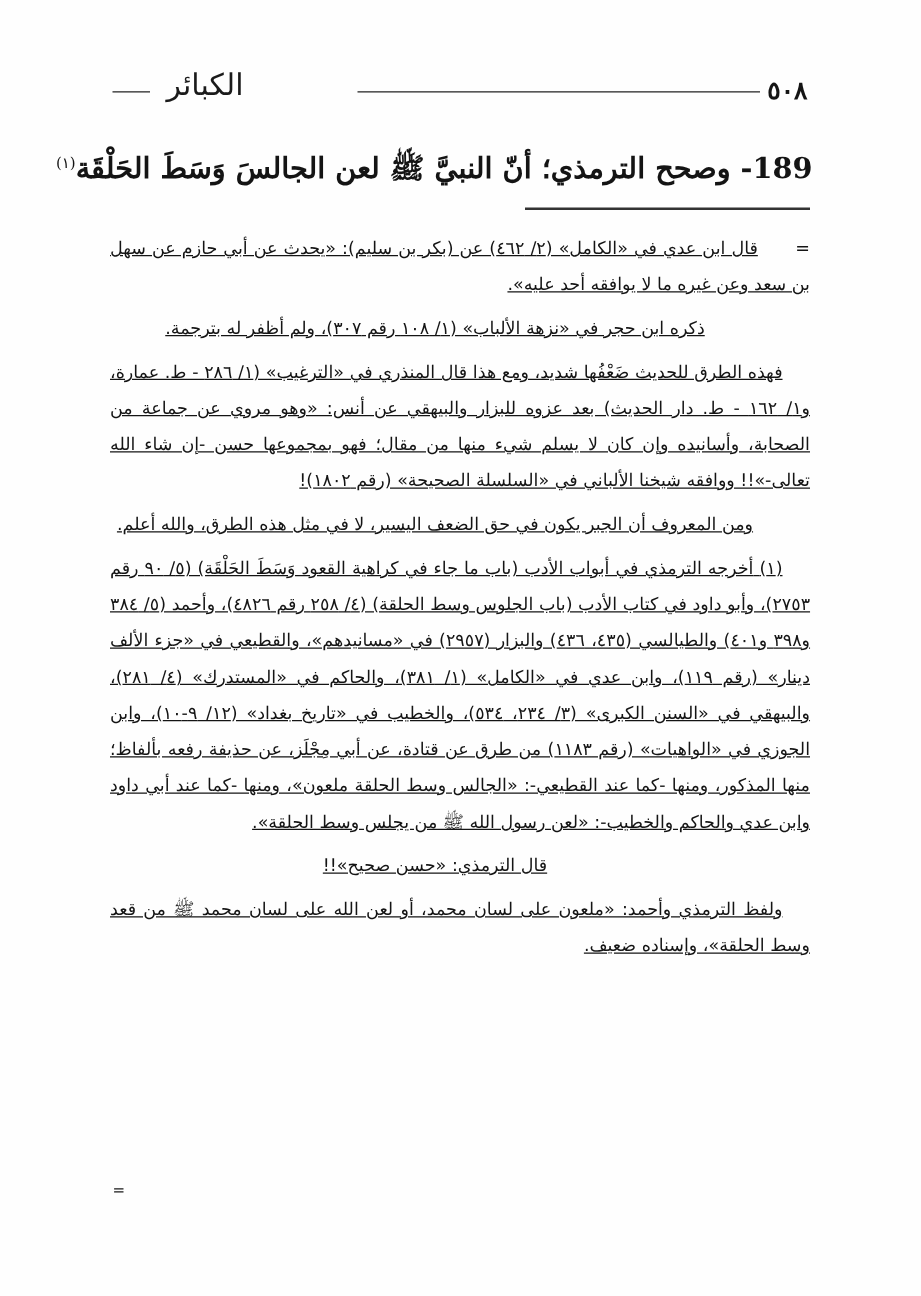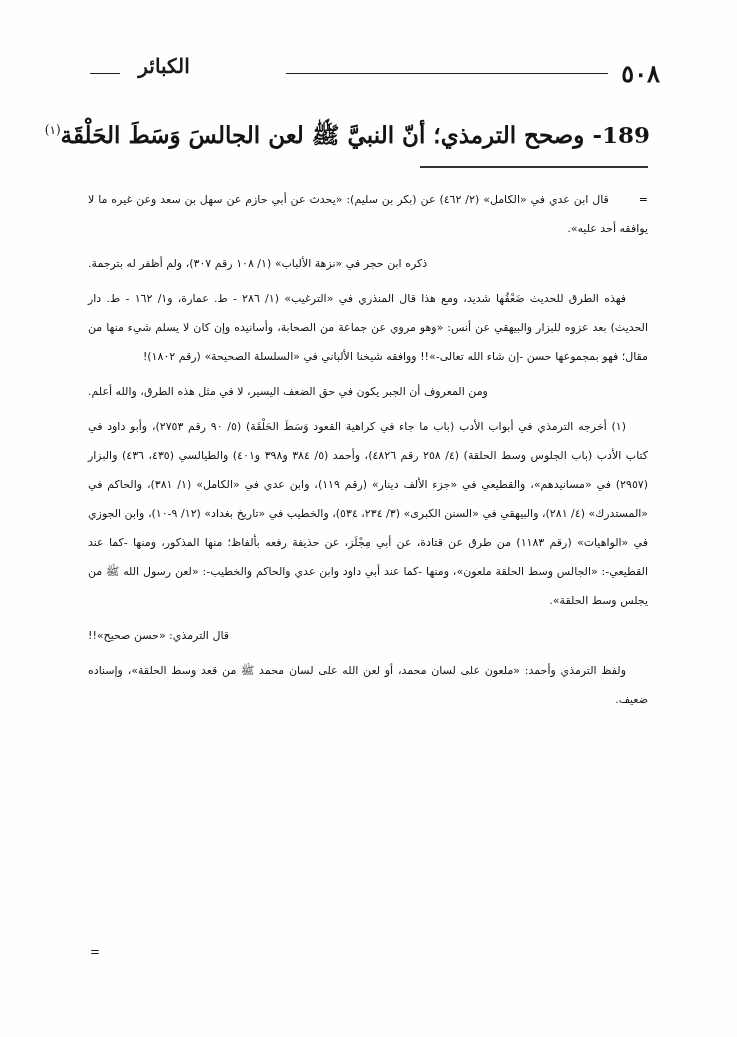--- a/index.html
+++ b/index.html
@@ -3,47 +3,47 @@
 <meta charset="utf-8">
 <style>
   html, body { margin: 0; padding: 0; background: #ffffff; }
   body { width: 737px; height: 1037px; position: relative; overflow: hidden;
          font-family: "DejaVu Serif", "Liberation Serif", serif; color: #141414; }
   .page { position: absolute; left: 0; top: 0; width: 737px; height: 1037px; background: #fefefe; }
 
   
   .header { position: absolute; top: 58px; left: 90px; width: 570px; height: 30px;
             direction: rtl; }
-  .page-num { position: absolute; right: 0; top: 2px; font-size: 24px; font-weight: bold;
+  .page-num { position: absolute; right: 14px; top: 2px; font-size: 20px; font-weight: bold;
               font-family: Liberation Sans, sans-serif; letter-spacing: 1px; }
   .header-rule-long { position: absolute; right: 52px; top: 15px; width: 322px; height: 1px;
                       background: #222; }
   .book-title { position: absolute; left: 38px; top: -4px; width: 72px; text-align: center;
-                font-size: 20px; font-weight: bold; font-family: "DejaVu Serif", serif;
+                font-size: 24px; font-weight: normal; font-family: "DejaVu Serif", serif;
                 color: #1a1a1a; }
   .header-rule-short { position: absolute; left: 0; top: 15px; width: 30px; height: 1px;
                        background: #222; }
 
   
   .hadith-title { position: absolute; top: 110px; left: 100px; width: 550px;
                   direction: rtl; text-align: center; font-size: 23px; font-weight: bold;
                   font-family: "DejaVu Serif", serif; line-height: 40px; white-space: nowrap; }
   .hadith-title sup { font-size: 12px; font-weight: normal; }
 
   .separator { position: absolute; top: 166px; left: 420px; width: 228px; height: 2px;
                background: #333; }
 
   
   .body { position: absolute; top: 185px; left: 88px; width: 560px; direction: rtl;
-          text-align: justify; font-size: 11px; line-height: 29px;
-          font-family: "DejaVu Sans", sans-serif; }
+          text-align: justify; font-size: 14px; line-height: 29px;
+          font-family: "DejaVu Sans", sans-serif; text-decoration: underline; }
   .para { margin: 0 0 6px 0; text-indent: 22px; }
   .para.first { text-indent: 0; }
   .cont-mark { display: inline-block; margin-left: 30px; }
-  .para.centered { text-align: left; text-indent: 40px; }
+  .para.centered { text-align: center; text-indent: 40px; }
   .footnote .fn-num { font-weight: normal; }
 
   .trail-mark { position: absolute; left: 90px; top: 945px; font-size: 12px; }
 </style>
 </head>
 <body>
 
 <div class="page">
 
   <div class="header">

